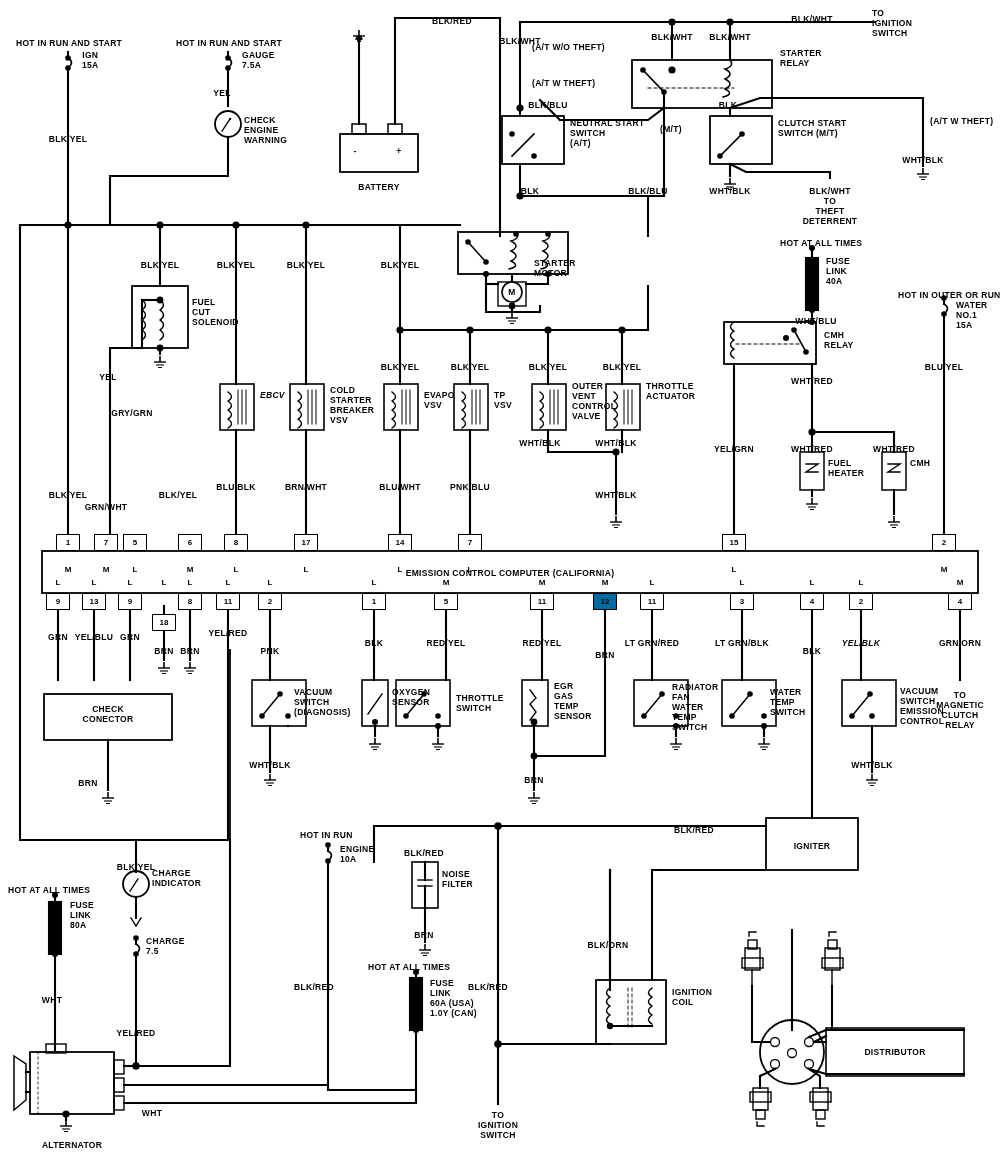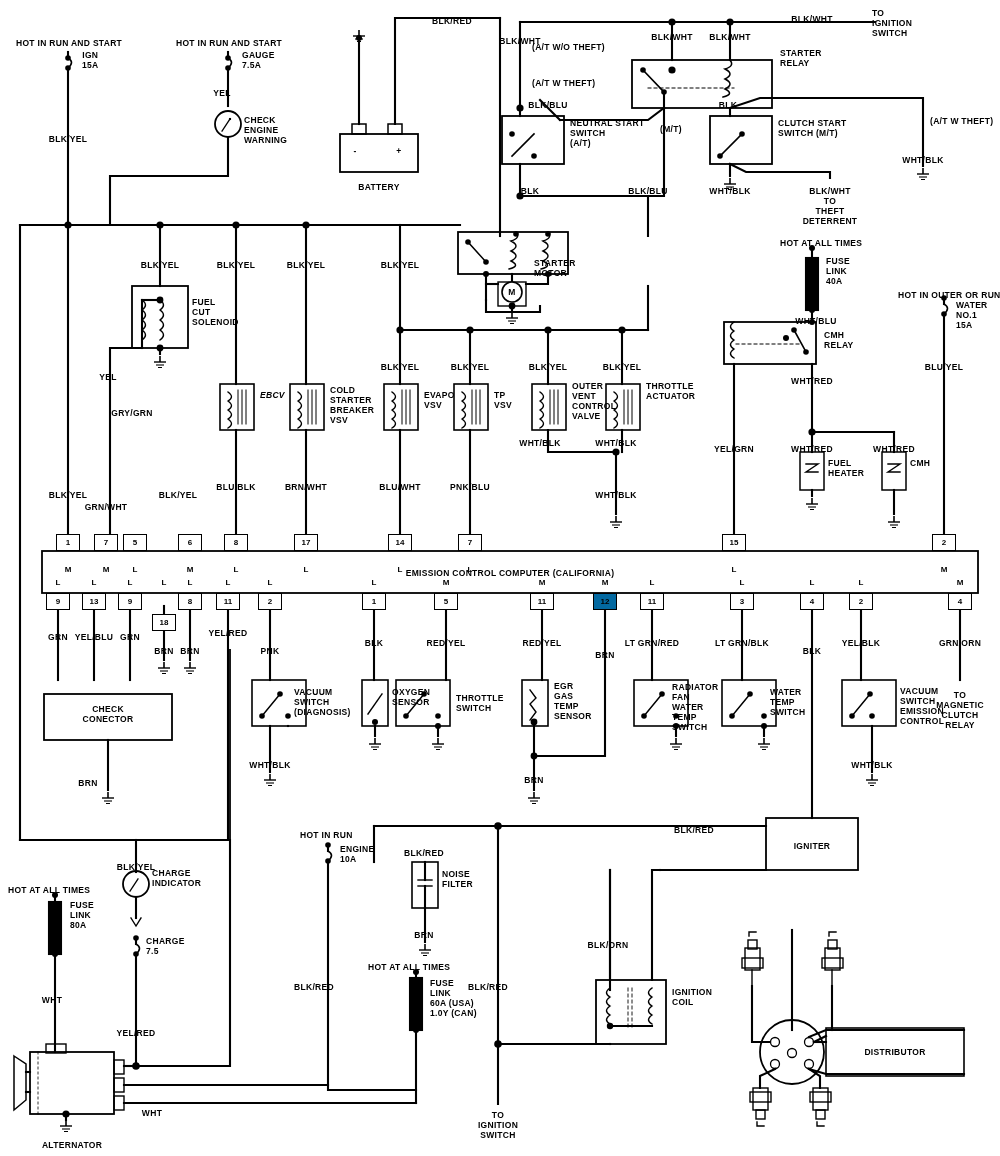--- a/index.html
+++ b/index.html
@@ -498,21 +498,21 @@
       <div class="lbl c" style="left: 190px; top: 646px;">BRN</div>
       <div class="lbl c" style="left: 228px; top: 628px;">YEL/RED</div>
       <div class="lbl c" style="left: 270px; top: 646px;">PNK</div>
       <div class="lbl c" style="left: 374px; top: 638px;">BLK</div>
       <div class="lbl c" style="left: 446px; top: 638px;">RED/YEL</div>
       <div class="lbl c" style="left: 542px; top: 638px;">RED/YEL</div>
       <div class="lbl c" style="left: 605px; top: 650px;">BRN</div>
       <div class="lbl c" style="left: 652px; top: 638px;">LT GRN/RED</div>
       <div class="lbl c" style="left: 742px; top: 638px;">LT GRN/BLK</div>
       <div class="lbl c" style="left: 812px; top: 646px;">BLK</div>
-      <div class="lbl c" style="left: 861px; top: 638px;">YEL/BLK</div>
+      <div class="lbl c" style="left: 861px; top: 638px; font-style: italic;">YEL/BLK</div>
       <div class="lbl c" style="left: 960px; top: 638px;">GRN/ORN</div>
       <div class="lbl c" style="left: 270px; top: 760px;">WHT/BLK</div>
       <div class="lbl c" style="left: 88px; top: 778px;">BRN</div>
       <div class="lbl c" style="left: 534px; top: 775px;">BRN</div>
       <div class="lbl c" style="left: 872px; top: 760px;">WHT/BLK</div>
       <div class="lbl c" style="left: 694px; top: 825px;">BLK/RED</div>
       <div class="lbl c" style="left: 424px; top: 848px;">BLK/RED</div>
       <div class="lbl c" style="left: 136px; top: 862px;">BLK/YEL</div>
       <div class="lbl c" style="left: 424px; top: 930px;">BRN</div>
       <div class="lbl c" style="left: 608px; top: 940px;">BLK/ORN</div>

